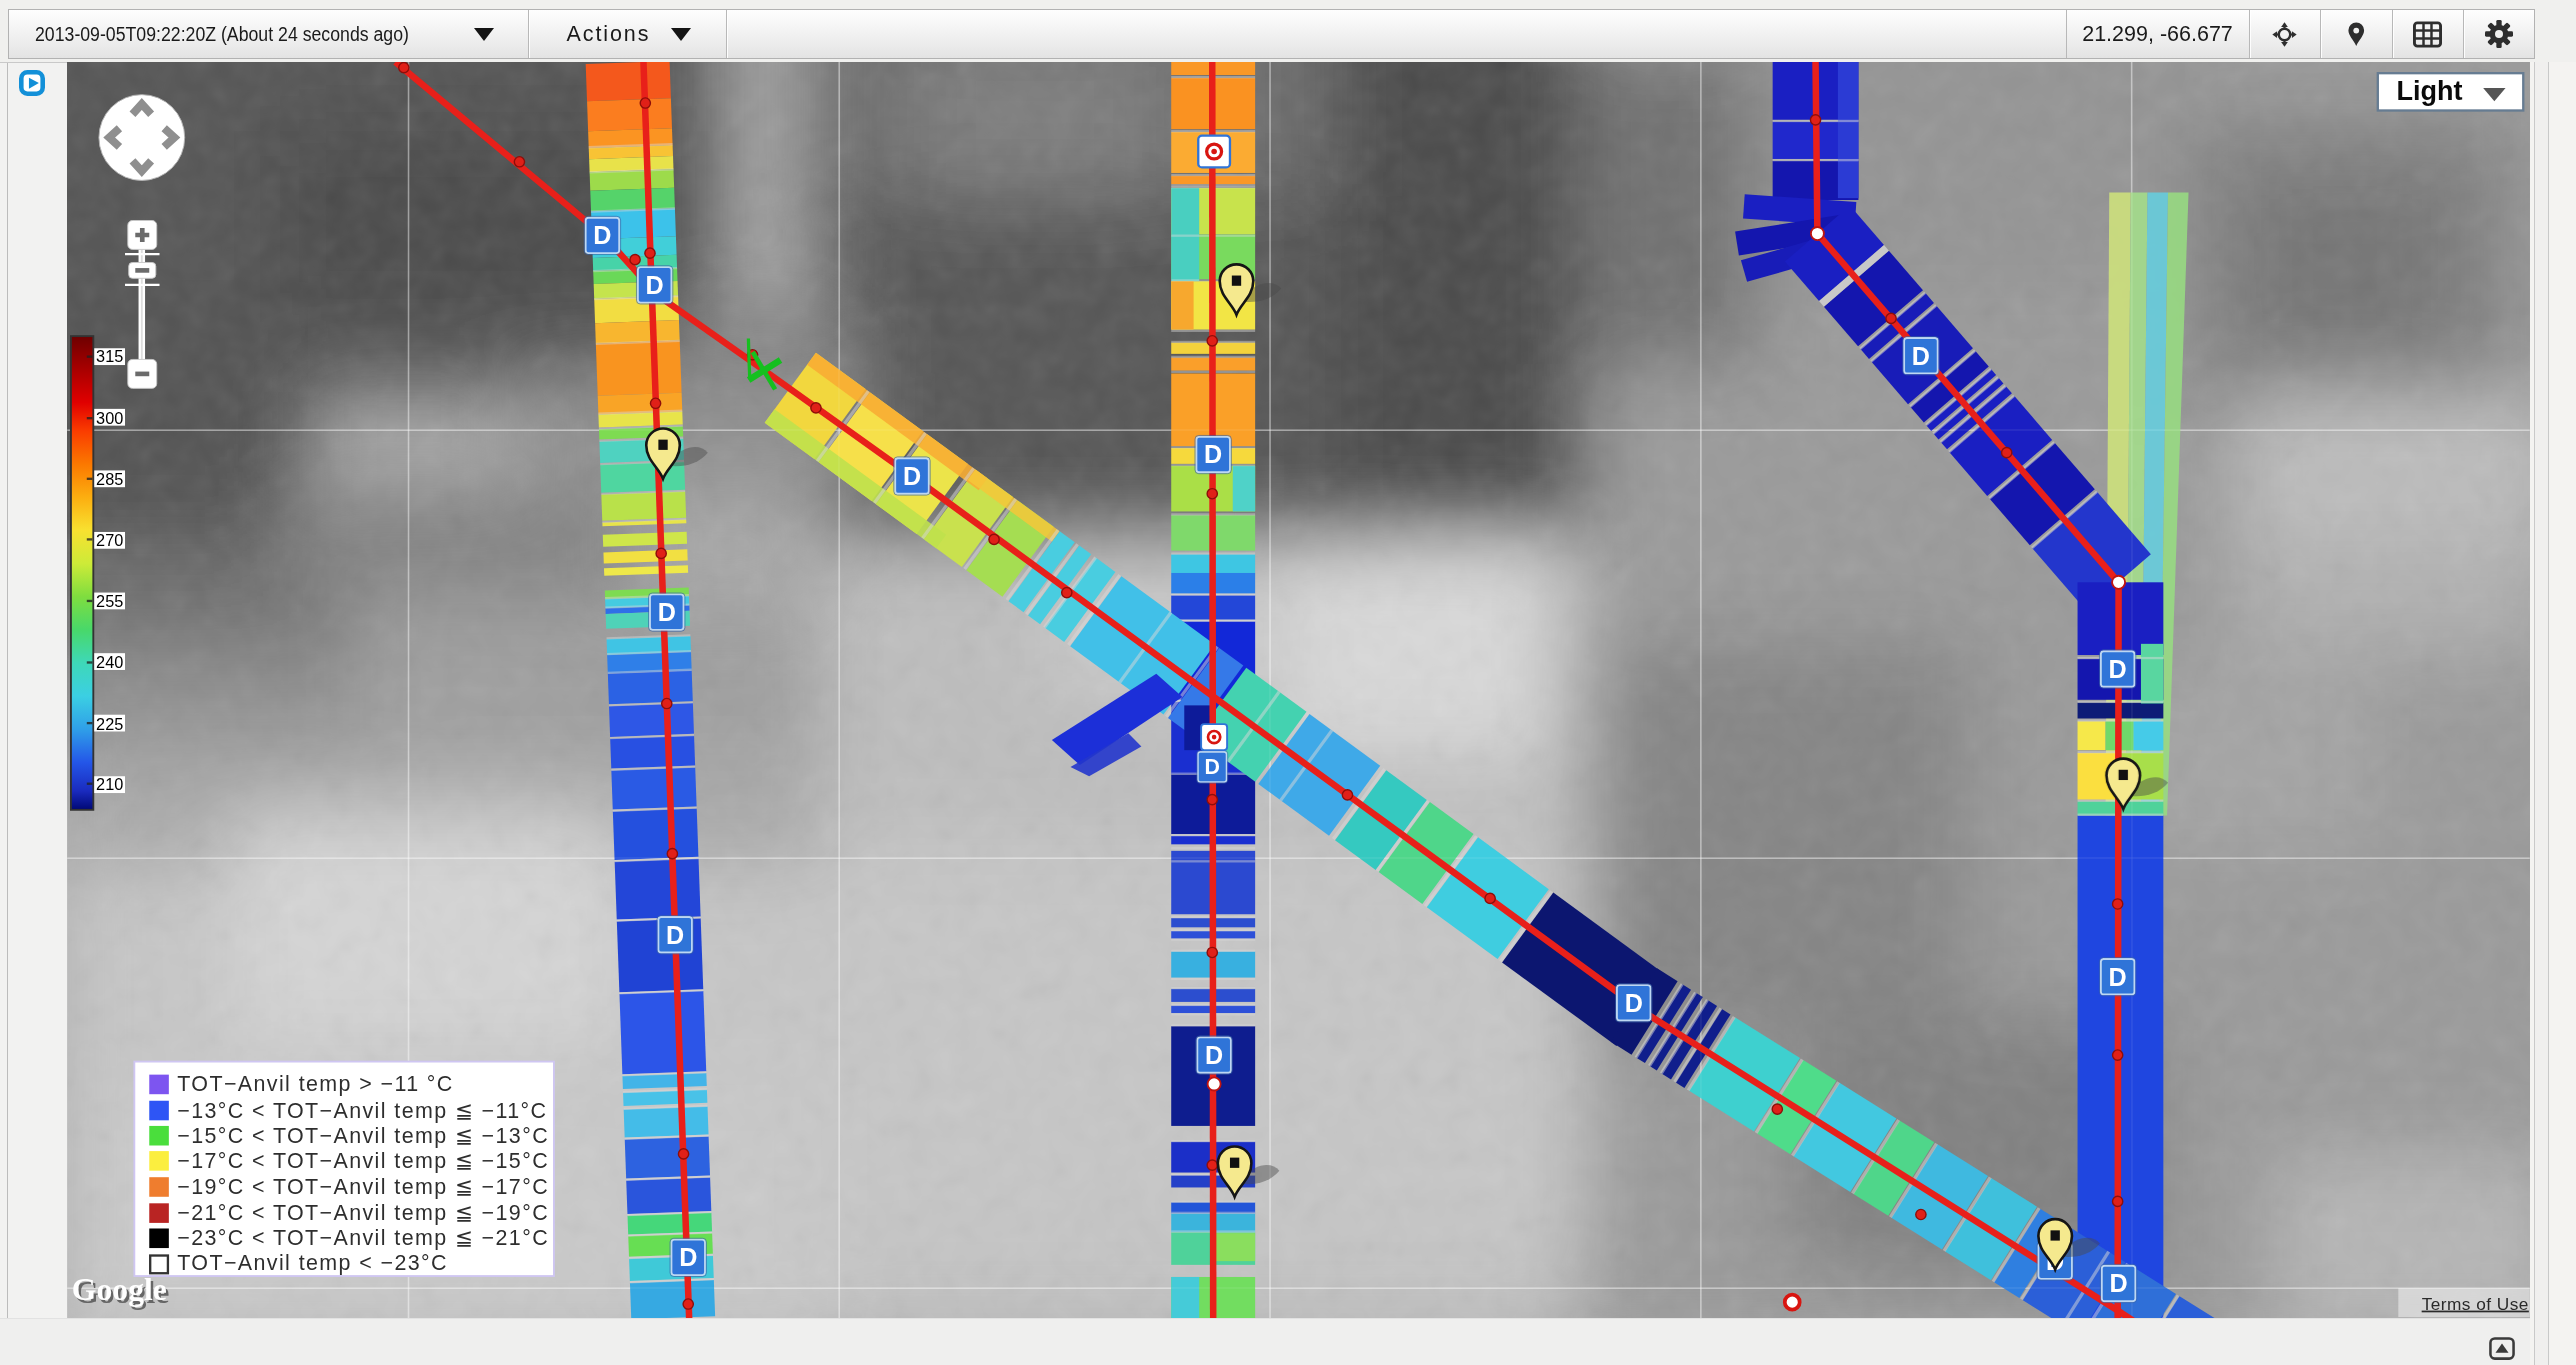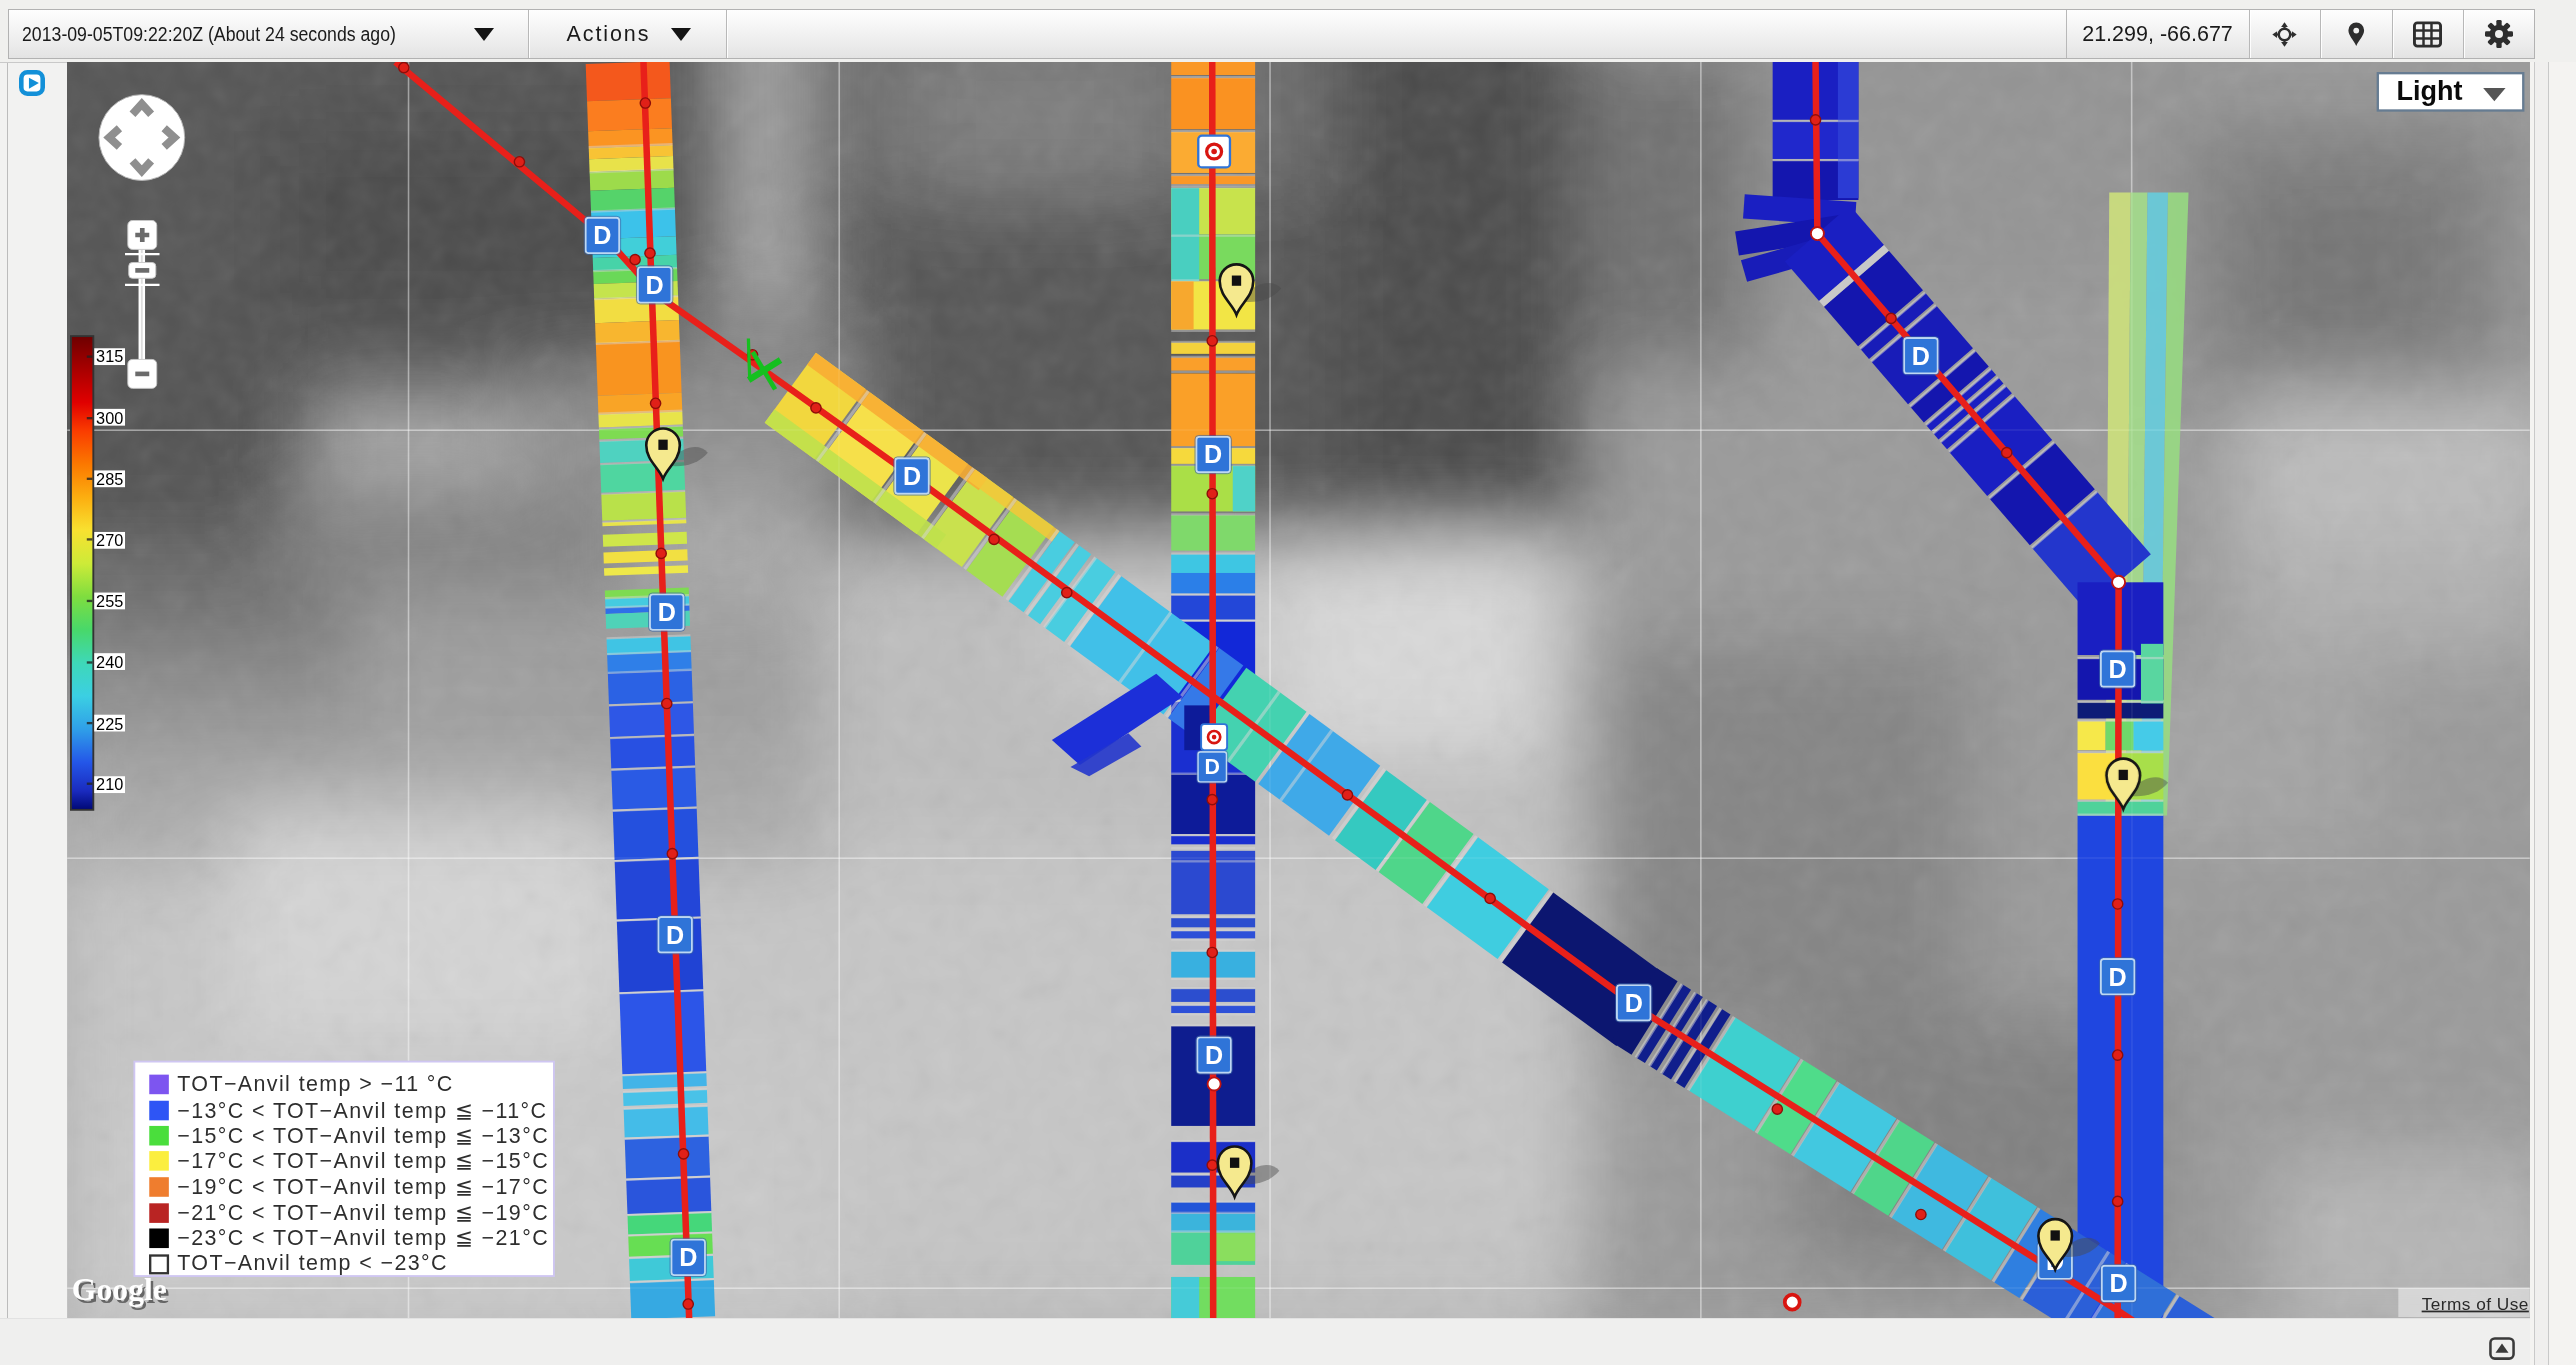--- a/index.html
+++ b/index.html
@@ -617,21 +617,21 @@
 <rect x="2550" y="78" width="156" height="40" fill="#ffffff" stroke="#667c92" stroke-width="2.5"></rect>
 <text x="2570" y="107" font-size="29" font-weight="bold" fill="#0a0a0a" font-family="Liberation Sans, sans-serif">Light</text>
 <polygon points="2663,94 2687,94 2675,108" fill="#555555"></polygon>
 </g>
 <text x="77" y="1394" font-size="34" font-family="Liberation Serif, serif" font-weight="bold" fill="#555555" opacity="0.85" transform="translate(2.5,2.5)">Google</text>
 <text x="77" y="1394" font-size="34" font-family="Liberation Serif, serif" font-weight="bold" fill="#ffffff">Google</text>
 <rect x="2572" y="1381" width="141" height="31" fill="#ffffff" opacity="0.45"></rect>
 <text x="2712" y="1404" font-size="18.5" letter-spacing="0.5" fill="#2a2a2a" text-anchor="end" text-decoration="underline" font-family="Liberation Sans, sans-serif">Terms of Use</text>
 </svg>
   <div id="topbar">
-    <div class="seg" style="width:520px;padding-left:13px;padding-right:34px;justify-content:space-between;">
+    <div class="seg" style="width:520px;padding-left:26px;padding-right:34px;justify-content:space-between;">
         <span style="display:inline-block;transform:scaleX(.885);transform-origin:left center;">2013-09-05T09:22:20Z (About 24 seconds ago)</span>
         <span class="caret"></span>
       </div>
     <div class="seg" style="width:198px;padding-left:38px;padding-right:35px;justify-content:space-between;font-size:21.5px;letter-spacing:1.9px;">Actions<span class="caret"></span></div>
     <div class="seg" style="border-right:none;box-shadow:none;flex:1;"></div>
     <div class="seg" style="border-left:0.9px solid #b8b8b8;width:184px;justify-content:center;font-size:21.5px;">21.299, -66.677</div>
     <div class="seg" style="width:71px;justify-content:center;">
         <svg width="27" height="27" viewBox="0 0 40 40">
           <g stroke="#2e2e2e" stroke-width="3.6" fill="none">
 <circle cx="20" cy="20" r="8.5"></circle>

